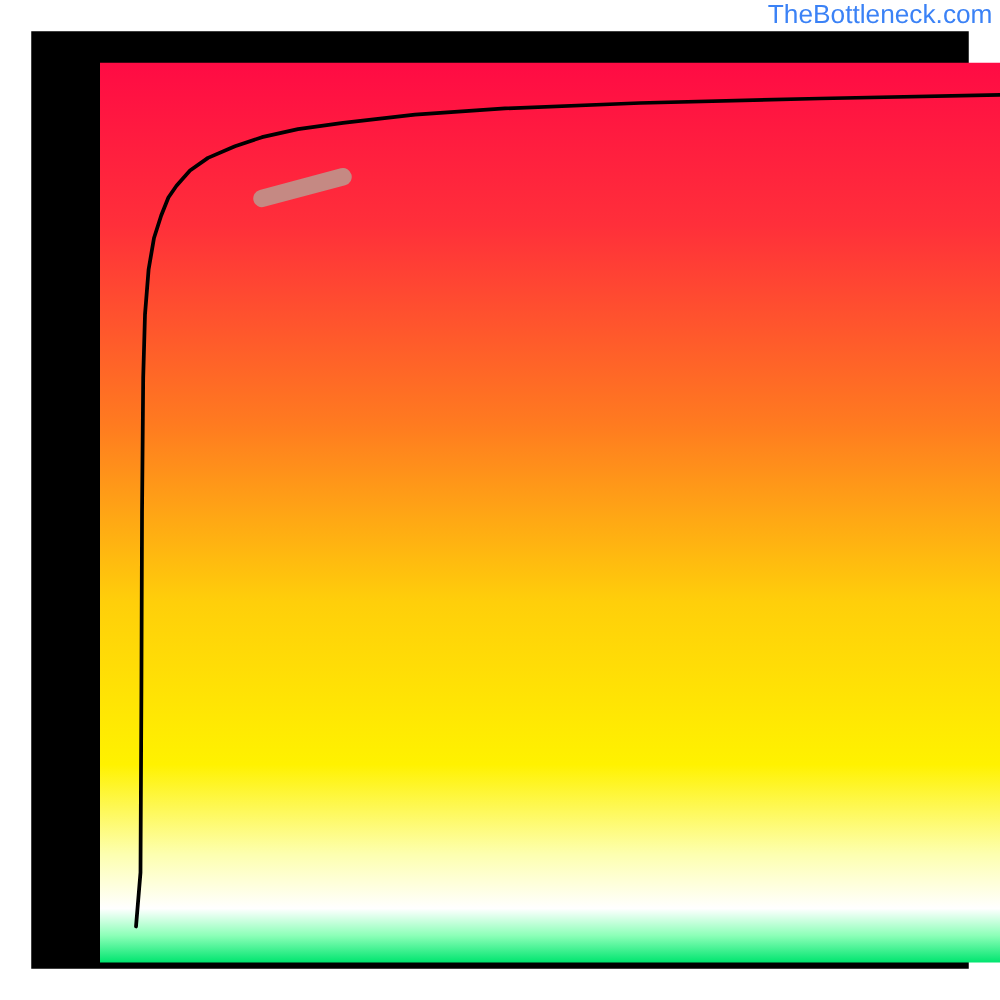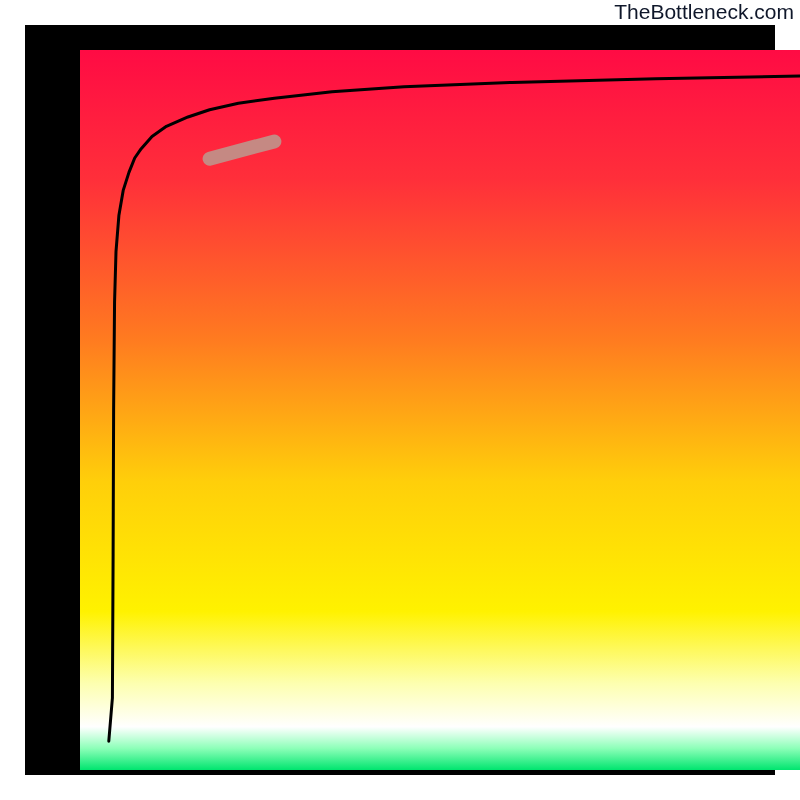--- a/index.html
+++ b/index.html
@@ -3,21 +3,21 @@
 <meta charset="utf-8">
 <style>
   * { margin: 0; padding: 0; box-sizing: border-box; }
   html, body { width: 800px; height: 800px; overflow: hidden; background: #fff; }
   .watermark {
     position: absolute;
     top: 0;
     right: 6px;
     font-family: Arial, Helvetica, sans-serif;
     font-size: 21px;
-    color: #0f172a;
+    color: #3b82f6;
     z-index: 10;
     text-align: center;
   }
   .frame {
     position: absolute;
     top: 25px;
     left: 25px;
     width: 750px;
     height: 750px;
     background: #000;

